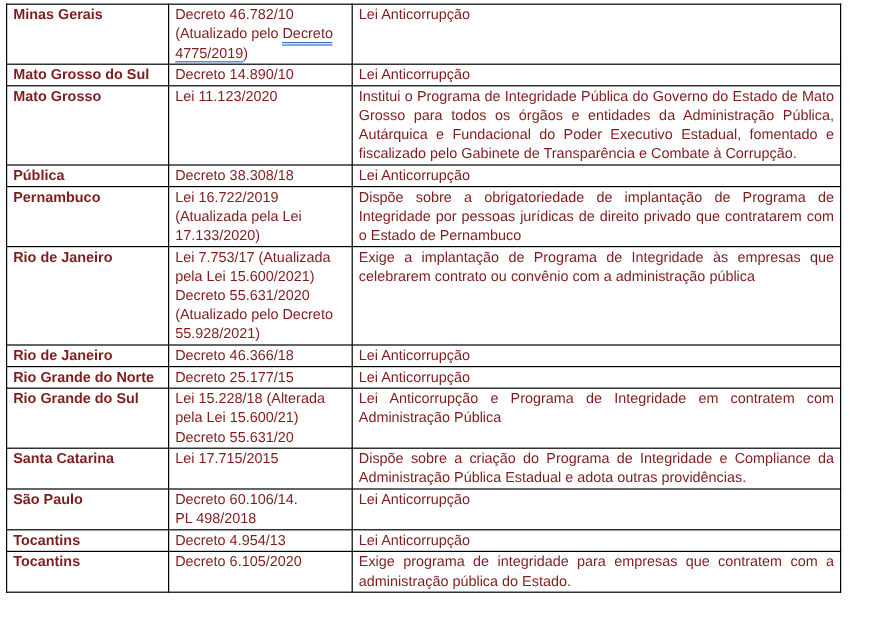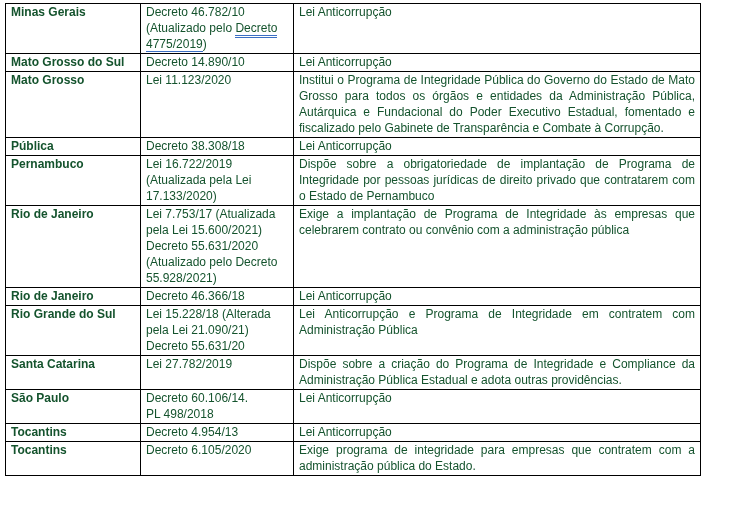--- a/index.html
+++ b/index.html
@@ -28,21 +28,21 @@
   }
   table.doc-table col.c-state { width: 135px; }
   table.doc-table col.c-law   { width: 153px; }
   table.doc-table col.c-desc  { width: 407px; }
   table.doc-table td {
     border: 1px solid #000000;
     vertical-align: top;
     padding: 0 5px 1px 5px;
     font-size: 12px;
     line-height: 16px;
-    color: #14532d;
+    color: #7f1d1d;
     overflow: hidden;
   }
   td.state-cell {
     font-weight: bold;
   }
   td.law-cell {
     white-space: pre-line;
   }
   td.desc-cell {
     text-align: justify;
@@ -96,28 +96,33 @@
 Decreto 55.631/2020
 (Atualizado pelo Decreto 55.928/2021)</span></td>
           <td class="desc-cell">Exige a implantação de Programa de Integridade às empresas que celebrarem contrato ou convênio com a administração pública</td>
         </tr>
         <tr>
           <td class="state-cell">Rio de Janeiro</td>
           <td class="law-cell"><span>Decreto 46.366/18</span></td>
           <td class="desc-cell">Lei Anticorrupção</td>
         </tr>
         <tr>
+          <td class="state-cell">Rio Grande do Norte</td>
+          <td class="law-cell"><span>Decreto 25.177/15</span></td>
+          <td class="desc-cell">Lei Anticorrupção</td>
+        </tr>
+        <tr>
           <td class="state-cell">Rio Grande do Sul</td>
-          <td class="law-cell"><span>Lei 15.228/18 (Alterada pela Lei 21.090/21)
+          <td class="law-cell"><span>Lei 15.228/18 (Alterada pela Lei 15.600/21)
 Decreto 55.631/20</span></td>
           <td class="desc-cell">Lei Anticorrupção e Programa de Integridade em contratem com Administração Pública</td>
         </tr>
         <tr>
           <td class="state-cell">Santa Catarina</td>
-          <td class="law-cell"><span>Lei 27.782/2019</span></td>
+          <td class="law-cell"><span>Lei 17.715/2015</span></td>
           <td class="desc-cell">Dispõe sobre a criação do Programa de Integridade e Compliance da Administração Pública Estadual e adota outras providências.</td>
         </tr>
         <tr>
           <td class="state-cell">São Paulo</td>
           <td class="law-cell"><span>Decreto 60.106/14.
 PL 498/2018</span></td>
           <td class="desc-cell">Lei Anticorrupção</td>
         </tr>
         <tr>
           <td class="state-cell">Tocantins</td>

